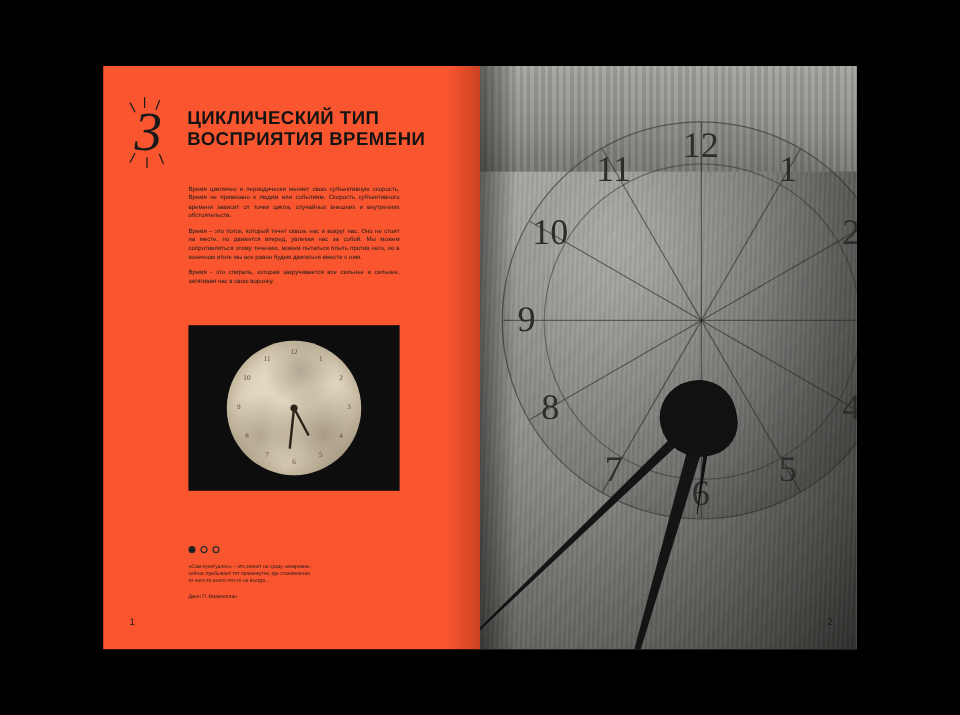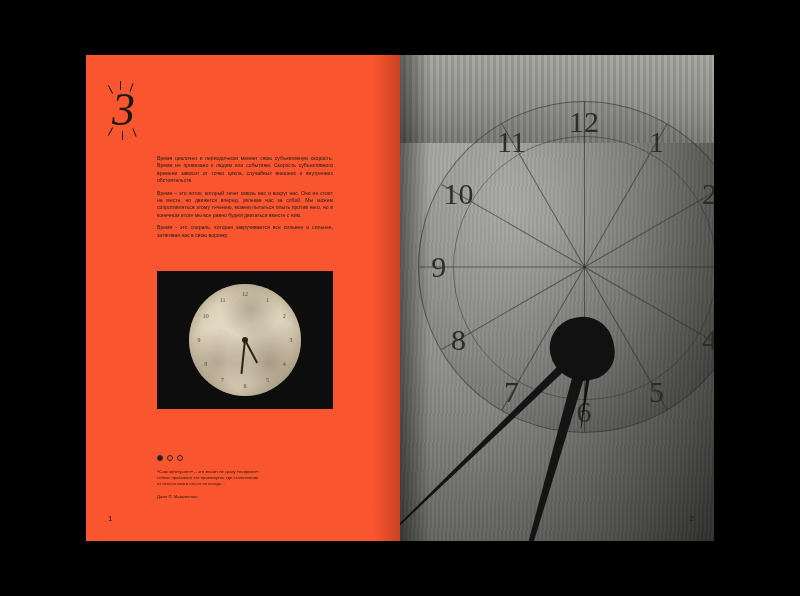--- a/index.html
+++ b/index.html
@@ -340,20 +340,22 @@
       <div class="title-block">
         <div class="chapter-num">
           <span class="tick t1"></span>
           <span class="tick t2"></span>
           <span class="tick t3"></span>
           <span class="digit">3</span>
           <span class="tick t4"></span>
           <span class="tick t5"></span>
           <span class="tick t6"></span>
         </div>
+        <div class="headline">ЦИКЛИЧЕСКИЙ ТИП
+ВОСПРИЯТИЯ ВРЕМЕНИ</div>
       </div>
 
       <div class="body-copy">
         <p>Время цикличео и периодически меняет свою субъективную скорость. Время не привязано к людям или событиям. Скорость субъективного времени зависит от точки цикла, случайных внешних и внутренних обстоятельств.</p>
         <p>Время – это поток, который течет сквозь нас и вокруг нас. Оно не стоит на месте, но движется вперед, увлекая нас за собой. Мы можем сопротивляться этому течению, можем пытаться плыть против него, но в конечном итоге мы все равно будем двигаться вместе с ним.</p>
         <p>Время - это спираль, которая закручивается все сильнее и сильнее, затягивая нас в свою воронку.</p>
       </div>
 
       <div class="photo-frame">
         <div class="photo-dial">

